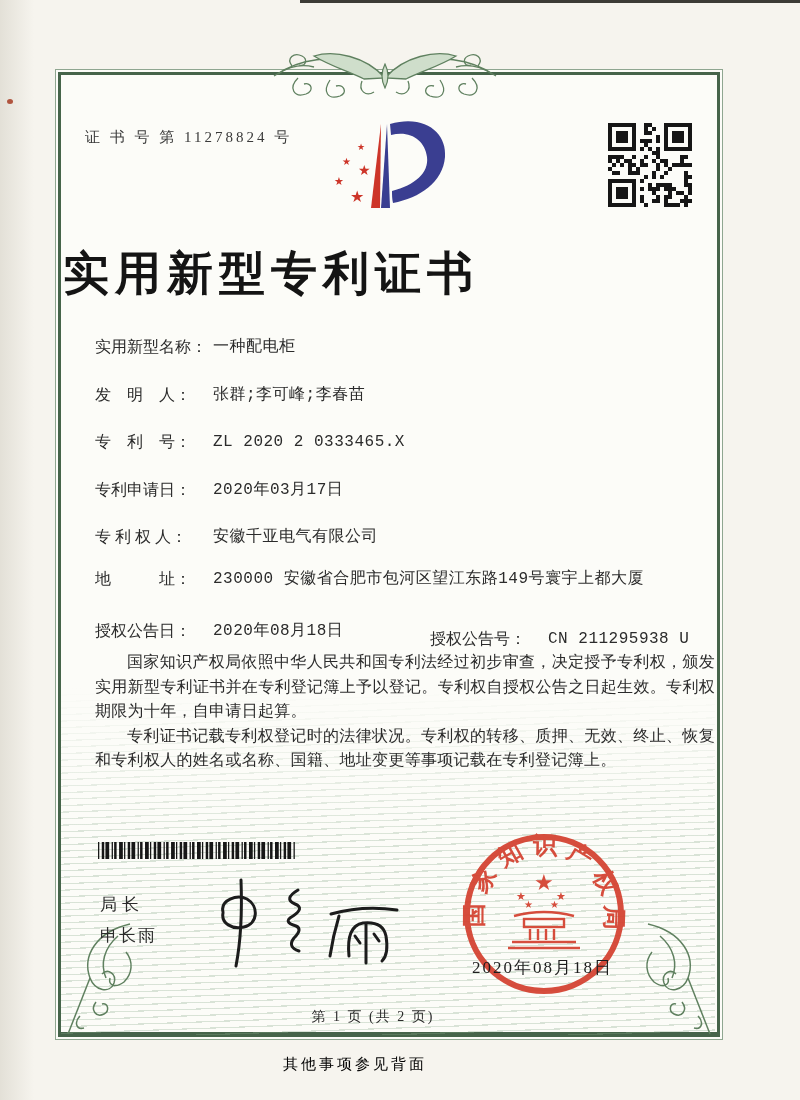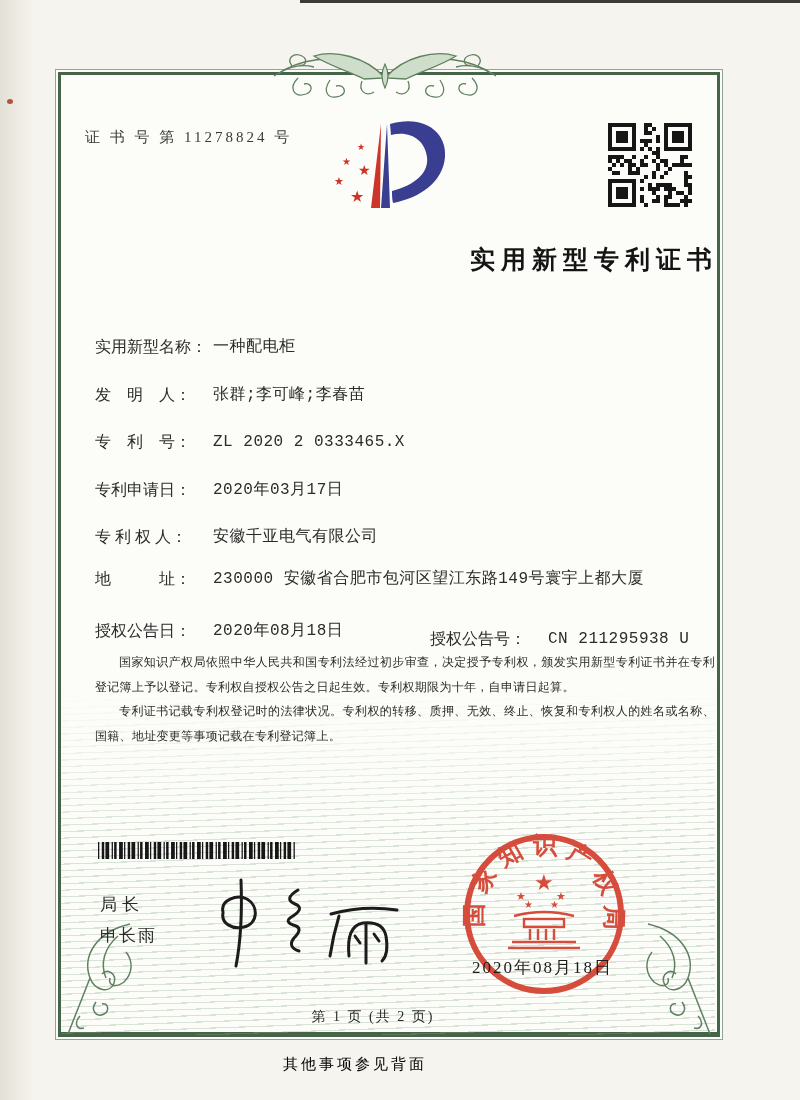--- a/index.html
+++ b/index.html
@@ -19,31 +19,31 @@
        background:
          linear-gradient(to bottom, rgba(252,252,248,1) 0%, rgba(252,252,248,0) 45%),
          repeating-linear-gradient(178deg, rgba(134,168,136,0.30) 0px, rgba(134,168,136,0.30) 1.2px,
             rgba(0,0,0,0) 1.2px, rgba(0,0,0,0) 6.5px);}
 
   .cert-no{position:absolute;left:85px;top:128px;font-size:15px;letter-spacing:3px;color:#3a3a3a;}
 
   .logo{position:absolute;left:333px;top:114px;width:138px;height:102px;}
   .qr{position:absolute;left:608px;top:123px;width:84px;height:84px;}
 
-  .title{position:absolute;left:52px;top:243px;width:666px;text-align:right;
-       font-size:25px;font-weight:700;letter-spacing:6px;color:#141414;}
+  .title{position:absolute;left:63px;top:243px;width:666px;text-align:left;
+       font-size:46px;font-weight:700;letter-spacing:6px;color:#141414;}
 
   .row{position:absolute;left:95px;width:622px;font-size:16px;line-height:22px;}
   .row .lbl{display:inline-block;width:118px;vertical-align:top;color:#2b2b2b;}
   .row .val{display:inline-block;vertical-align:top;letter-spacing:0.5px;font-family:Liberation Mono, monospace;}
   .row .val .v2{display:block;}
   .pair2{position:absolute;left:335px;top:8px;}
   .pair2 .lbl{width:118px;}
 
-  .paras{position:absolute;left:95px;top:650px;width:620px;font-size:12px;
+  .paras{position:absolute;left:95px;top:650px;width:620px;font-size:16px;
        line-height:24.5px;text-align:justify;letter-spacing:0.3px;}
   .paras p{margin:0;text-indent:2em;}
 
   .barcode{position:absolute;left:98px;top:842px;width:198px;height:17px;}
 
   .officer-title{position:absolute;left:100px;top:893px;font-size:17px;letter-spacing:5px;}
   .officer-name{position:absolute;left:100px;top:924px;font-size:17px;letter-spacing:2px;}
   .signature{position:absolute;left:203px;top:866px;width:200px;height:108px;}
 
   .seal{position:absolute;left:458px;top:828px;width:172px;height:172px;opacity:0.93;}

